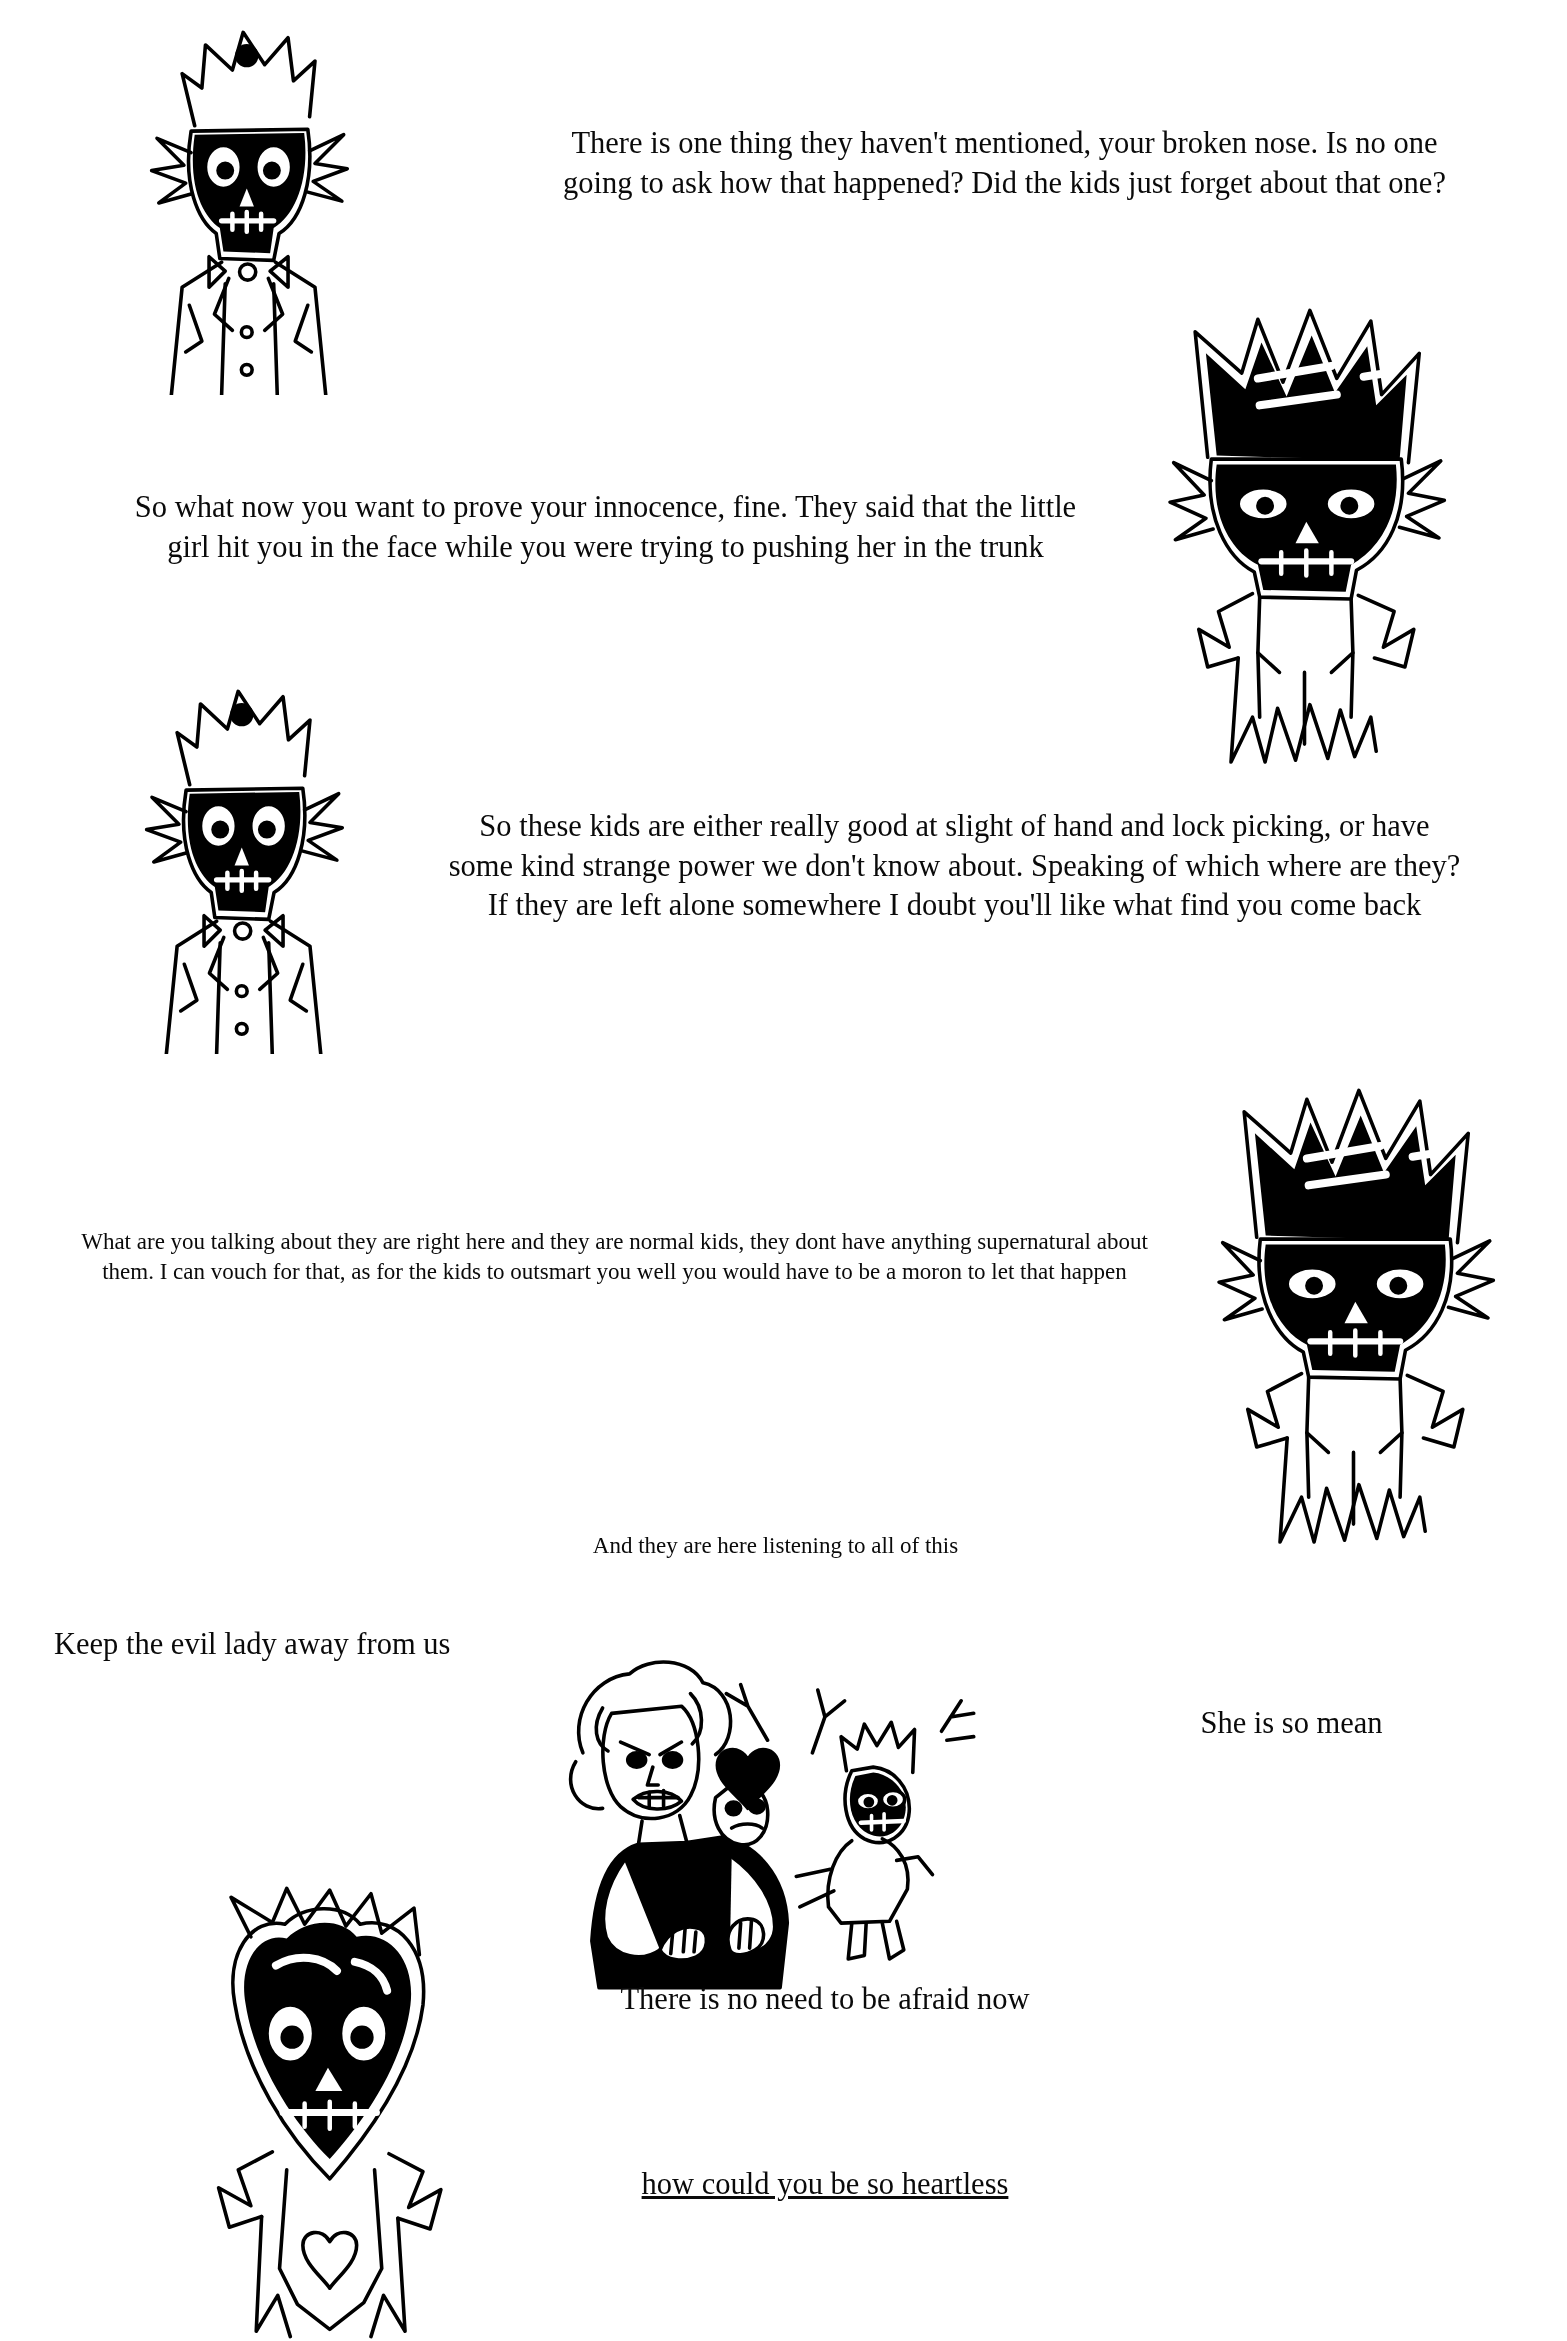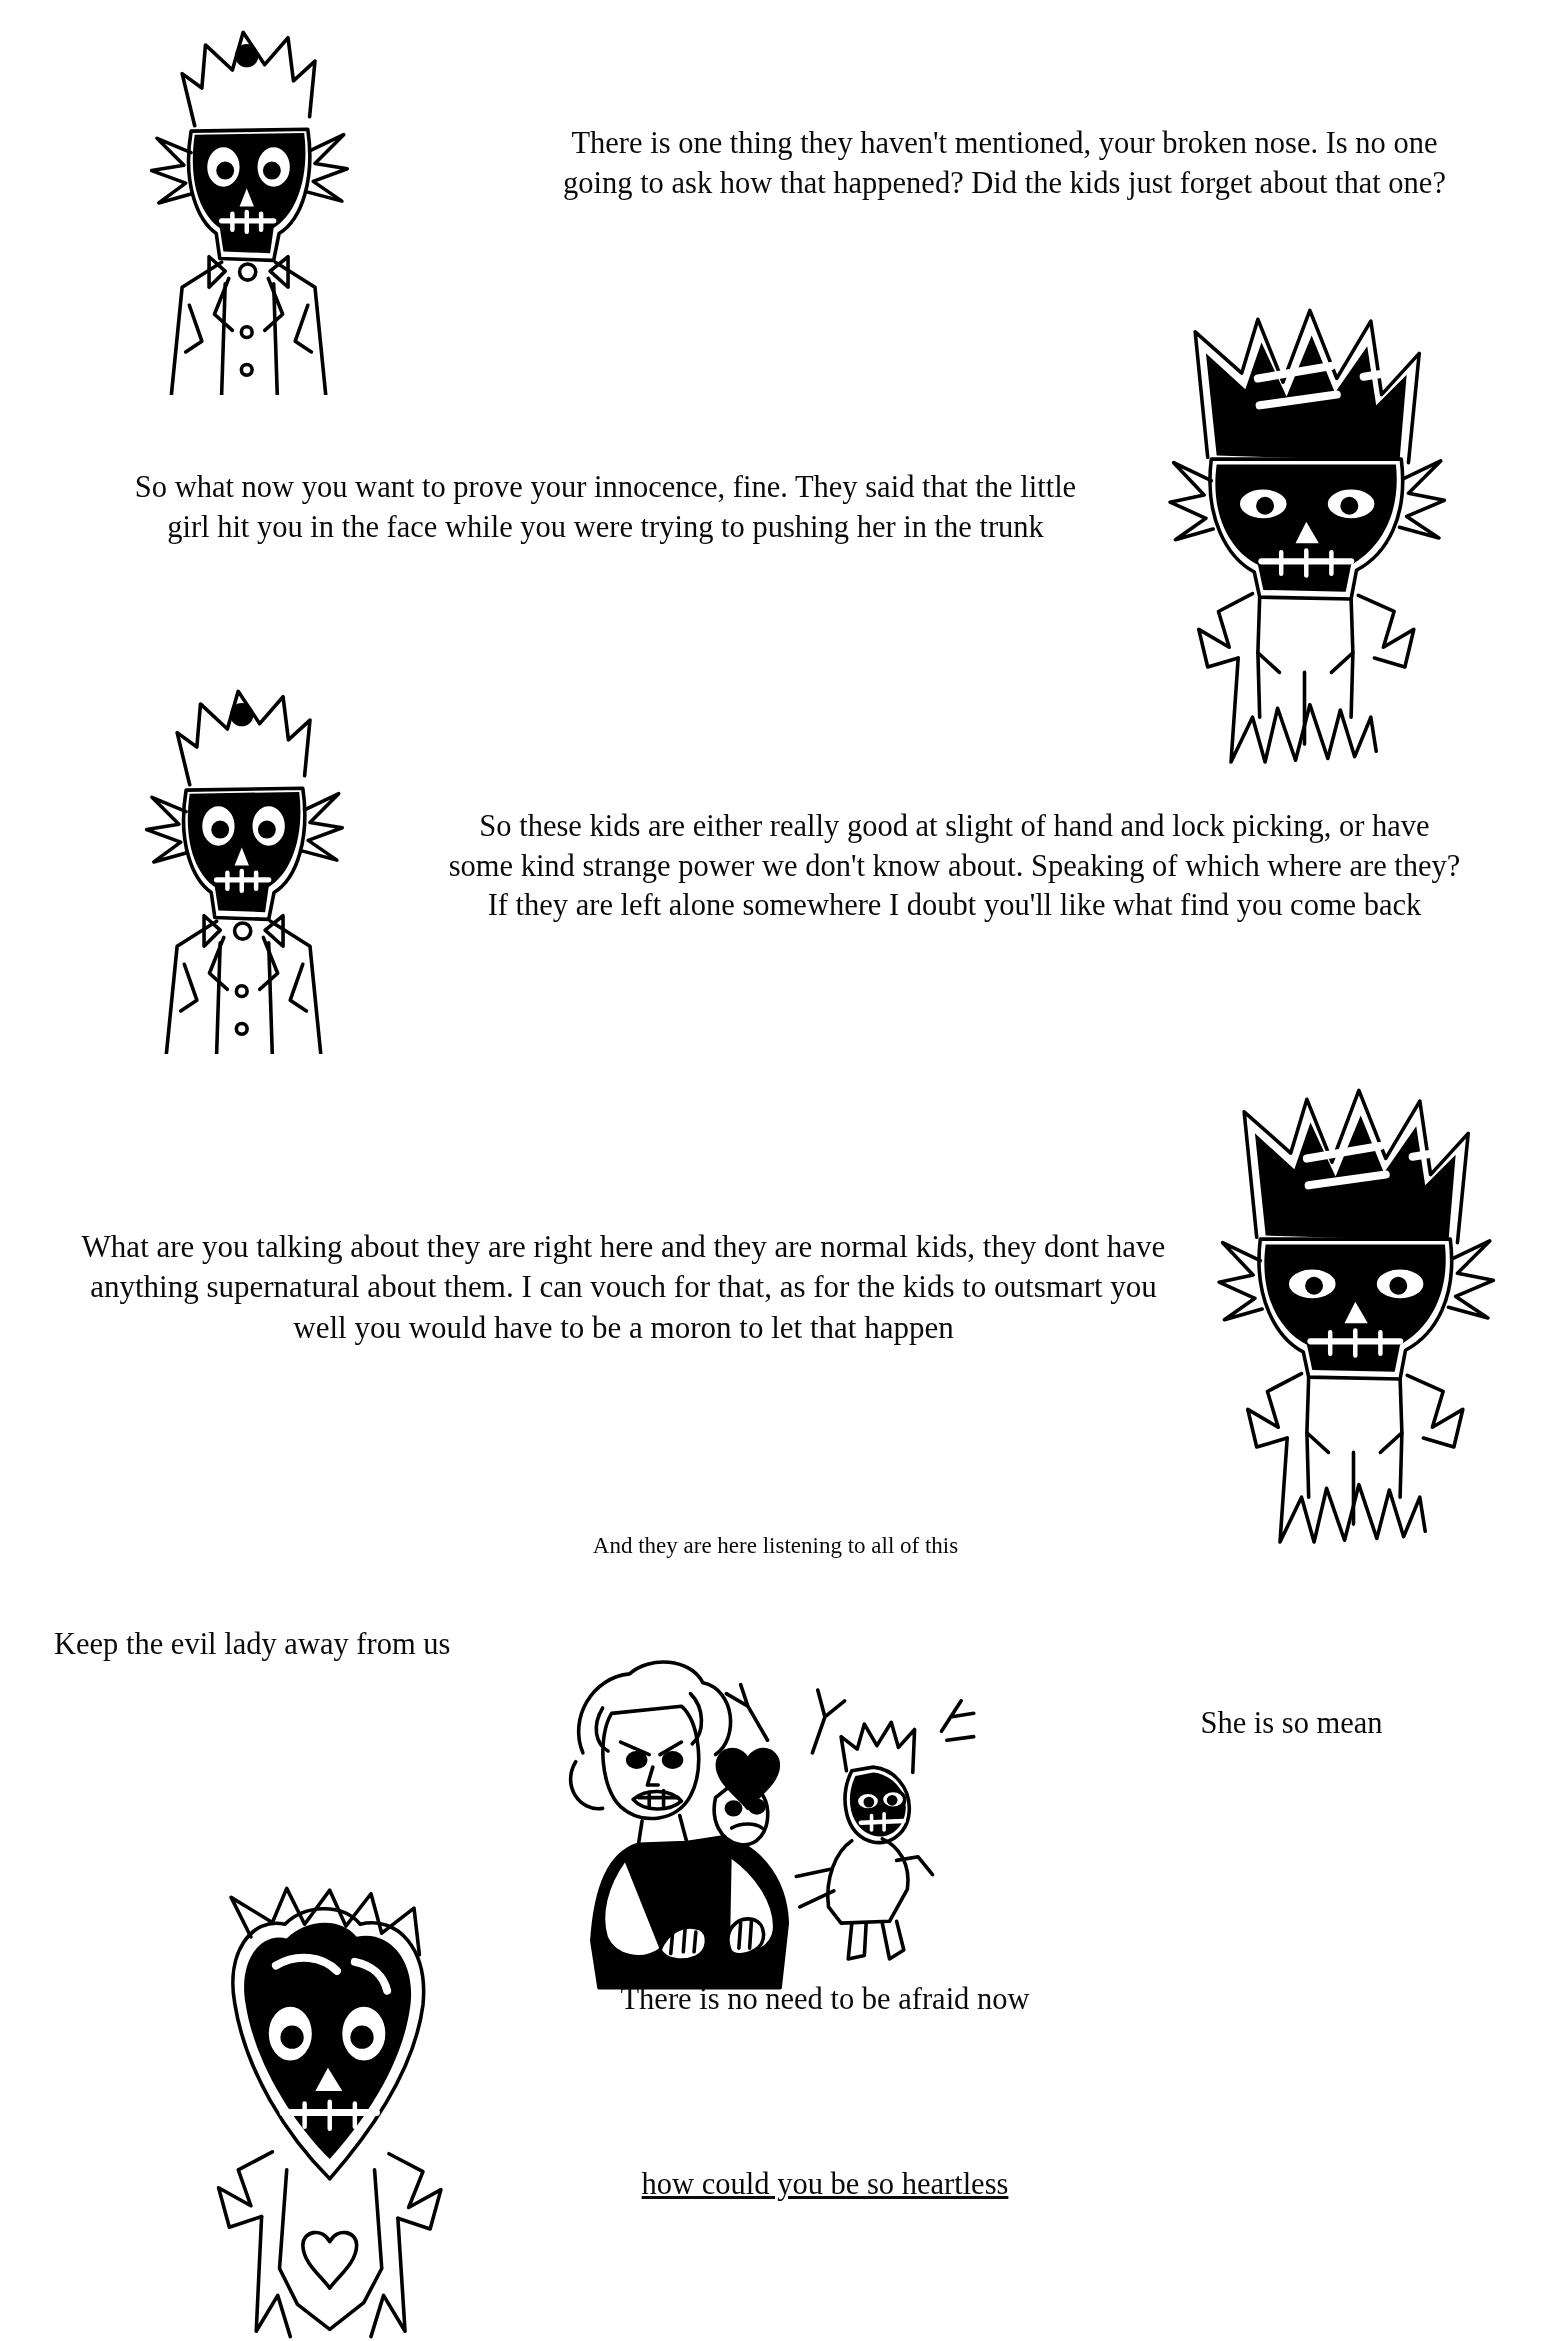--- a/index.html
+++ b/index.html
@@ -123,21 +123,21 @@
         <path d="M230 334 L270 352 L258 392 L292 372 L282 414 L248 404"></path>
         <path d="M120 336 L118 398 L142 420"></path>
         <path d="M222 338 L224 398 L200 420"></path>
 
         <path d="M96 404 L88 520 L112 470 L126 520 L140 460 L160 518 L176 456 L196 516 L210 462 L226 514 L244 470 L250 508"></path>
         <path d="M118 398 L120 470 M224 398 L222 470 M170 420 L170 500"></path>
       </g>
     </svg>
   </div>
 
-  <div class="txt" style="left:126px; top:468px; width:959px; font-size:30.5px;">So what now you want to prove your innocence, fine. They said that the little girl hit you in the face while you were trying to pushing her in the trunk</div>
+  <div class="txt" style="left:126px; top:488px; width:959px; font-size:30.5px;">So what now you want to prove your innocence, fine. They said that the little girl hit you in the face while you were trying to pushing her in the trunk</div>
 
   <div class="fig" style="left:134px; top:677px; width:220px; height:377px;">
     <svg viewBox="0 0 245 420" xmlns="http://www.w3.org/2000/svg" aria-label="skull king character">
       <g fill="none" stroke="#000" stroke-width="4" stroke-linejoin="round" stroke-linecap="round">
         <path d="M62 120 L48 62 L70 78 L74 30 L104 58 L116 16 L140 52 L166 22 L172 70 L196 48 L190 110"></path>
         <circle cx="120" cy="42" r="11" fill="#000"></circle>
         <path d="M58 126 C48 186 66 226 86 240 L90 268 L150 270 L156 240 C182 224 196 178 188 124 Z"></path>
         <path d="M62 130 C54 186 70 220 90 234 L94 260 L146 262 L150 234 C176 218 190 176 184 128 Z" fill="#000" stroke="none"></path>
         <ellipse cx="94" cy="166" rx="20" ry="24" fill="#fff"></ellipse>
         <ellipse cx="150" cy="166" rx="20" ry="24" fill="#fff"></ellipse>
@@ -189,21 +189,21 @@
         <path d="M112 332 L74 352 L86 392 L52 372 L62 414 L96 404"></path>
         <path d="M230 334 L270 352 L258 392 L292 372 L282 414 L248 404"></path>
         <path d="M120 336 L118 398 L142 420"></path>
         <path d="M222 338 L224 398 L200 420"></path>
         <path d="M96 404 L88 520 L112 470 L126 520 L140 460 L160 518 L176 456 L196 516 L210 462 L226 514 L244 470 L250 508"></path>
         <path d="M118 398 L120 470 M224 398 L222 470 M170 420 L170 500"></path>
       </g>
     </svg>
   </div>
 
-  <div class="txt" style="left:72px; top:1227px; width:1103px; font-size:31px;">What are you talking about they are right here and they are normal kids, they dont have anything supernatural about them. I can vouch for that, as for the kids to outsmart you well you would have to be a moron to let that happen</div>
+  <div class="txt" style="left:63px; top:1227px; width:1103px; font-size:23px;">What are you talking about they are right here and they are normal kids, they dont have anything supernatural about them. I can vouch for that, as for the kids to outsmart you well you would have to be a moron to let that happen</div>
 
   <div class="txt" style="left:296px; top:1531px; width:959px; font-size:23px;">And they are here listening to all of this</div>
 
   <div class="txt" style="left:54px; top:1625px; width:628px; font-size:30.5px; text-align:left;">Keep the evil lady away from us</div>
 
   <div class="fig" style="left:556px; top:1654px; width:502px; height:341px;">
     <svg viewBox="0 0 560 380" xmlns="http://www.w3.org/2000/svg" aria-label="woman holding two frightened children">
       <g fill="none" stroke="#000" stroke-width="4" stroke-linejoin="round" stroke-linecap="round">
 
         <path d="M30 110 C14 72 40 26 82 22 C104 2 150 4 164 32 C200 40 204 94 178 112"></path>

